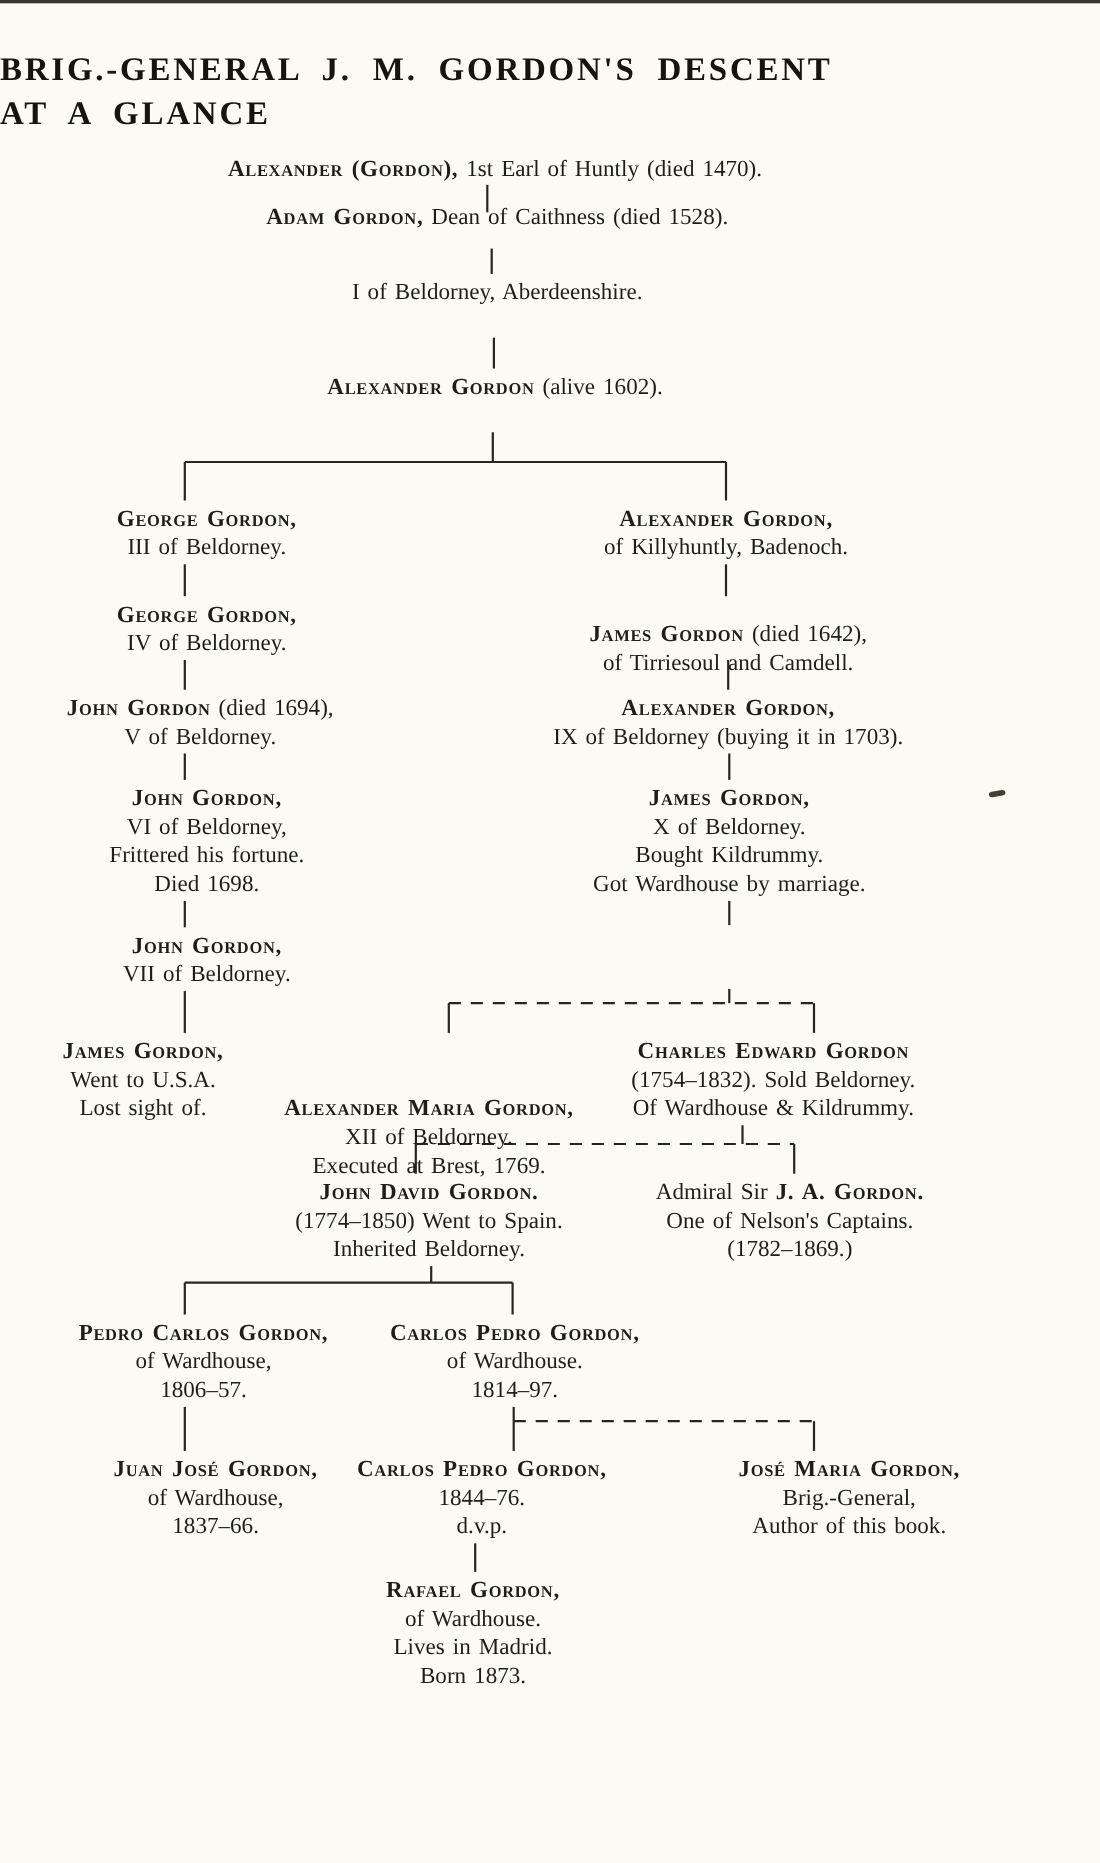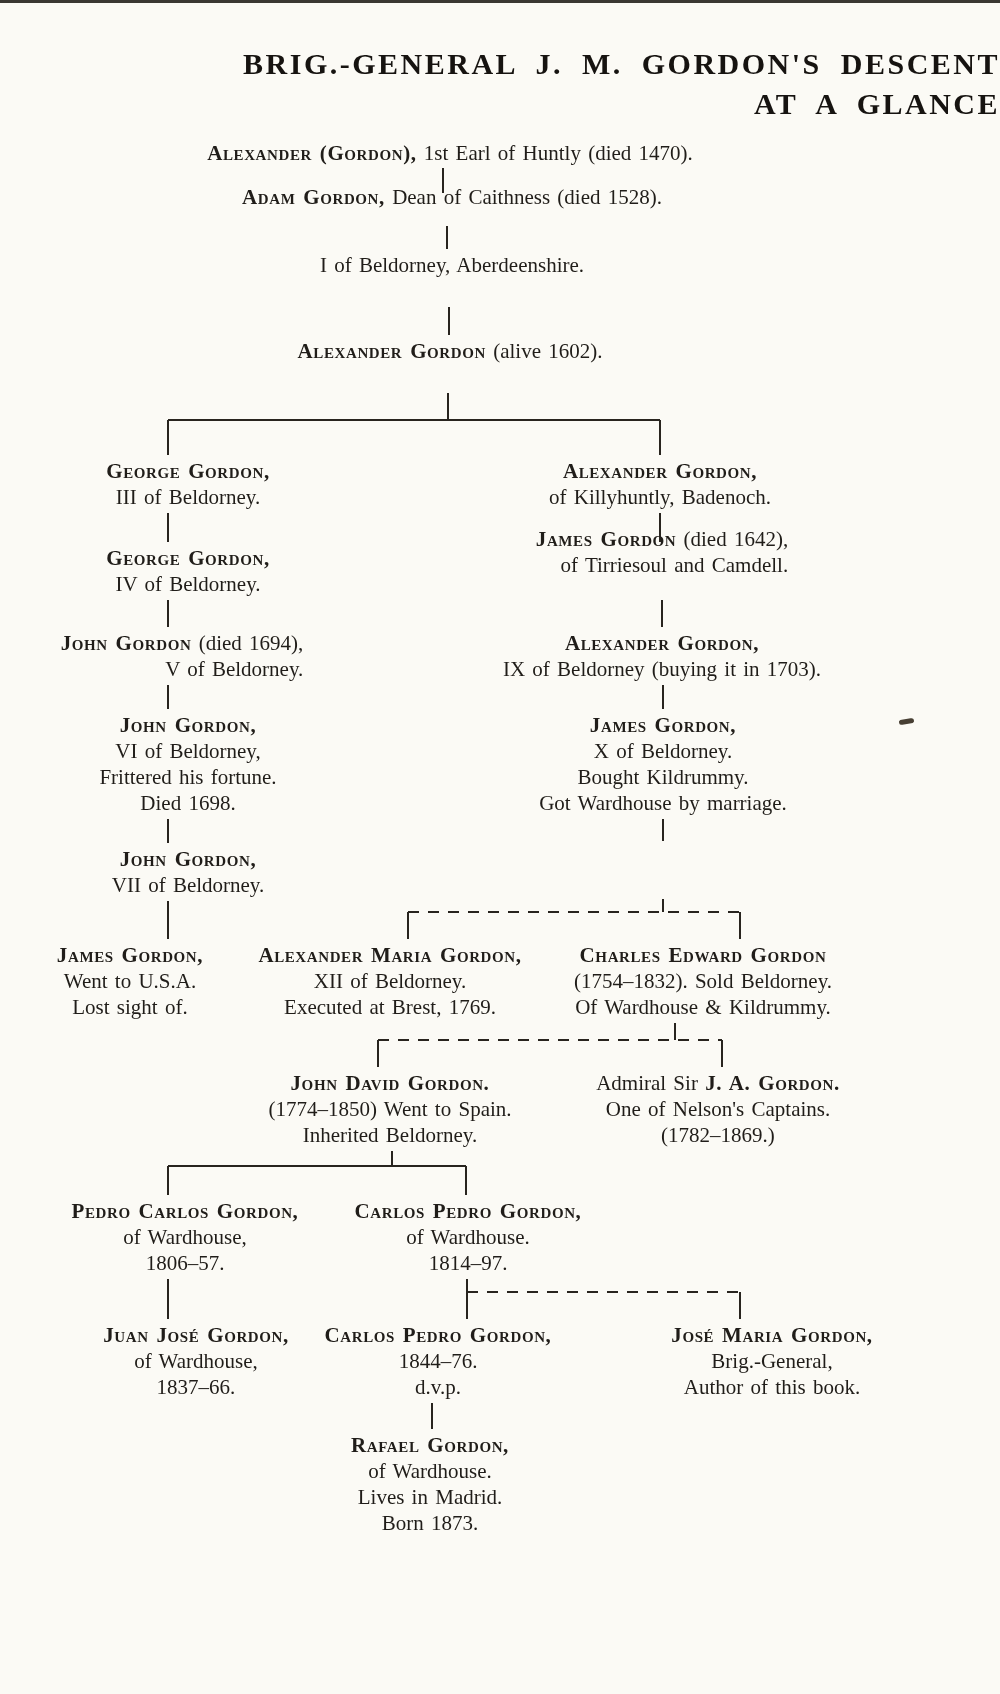--- a/index.html
+++ b/index.html
@@ -19,21 +19,21 @@
   .scan-edge-top{
     position:absolute;top:0;left:0;width:100%;height:3px;
     background:#17140f;opacity:.85;
   }
   .ink-mark{
     position:absolute;left:899px;top:719px;width:15px;height:5px;
     background:#473f33;border-radius:3px/2px;transform:rotate(-10deg);
   }
   .title{
     position:absolute;top:44px;left:0;width:100%;
-    text-align:right;font-weight:700;font-size:30px;line-height:40px;
+    text-align:left;font-weight:700;font-size:30px;line-height:40px;
     letter-spacing:2.5px;word-spacing:9px;color:#161310;
   }
   .node{
     position:absolute;
     left:var(--cx);
     transform:translateX(-50%);
     text-align:center;
     white-space:nowrap;
   }
   .nline{
@@ -142,26 +142,26 @@
   <div class="node" style="--cx:660px; top:458px;">
     <div class="nline sc">Alexander Gordon,</div>
     <div class="nline">of Killyhuntly, Badenoch.</div>
   </div>
 
   <div class="node" style="--cx:188px; top:545px;">
     <div class="nline sc">George Gordon,</div>
     <div class="nline">IV of Beldorney.</div>
   </div>
 
-  <div class="node" style="--cx:662px; top:526px;text-align:right;">
+  <div class="node" style="--cx:662px; top:563px;">
     <div class="nline"><span class="sc">James Gordon</span> <span>(died 1642),</span></div>
     <div class="nline">of Tirriesoul and Camdell.</div>
   </div>
 
-  <div class="node" style="--cx:182px; top:630px;text-align:right;">
+  <div class="node" style="--cx:182px; top:630px;">
     <div class="nline"><span class="sc">John Gordon</span> <span>(died 1694),</span></div>
     <div class="nline">V of Beldorney.</div>
   </div>
 
   <div class="node" style="--cx:662px; top:630px;">
     <div class="nline sc">Alexander Gordon,</div>
     <div class="nline">IX of Beldorney (buying it in 1703).</div>
   </div>
 
   <div class="node" style="--cx:188px; top:712px;">
@@ -183,21 +183,21 @@
     <div class="nline">VII of Beldorney.</div>
   </div>
 
 
   <div class="node" style="--cx:130px; top:942px;">
     <div class="nline sc">James Gordon,</div>
     <div class="nline">Went to U.S.A.</div>
     <div class="nline">Lost sight of.</div>
   </div>
 
-  <div class="node" style="--cx:390px; top:942px;">
+  <div class="node" style="--cx:390px; top:994px;">
     <div class="nline sc">Alexander Maria Gordon,</div>
     <div class="nline">XII of Beldorney.</div>
     <div class="nline">Executed at Brest, 1769.</div>
   </div>
 
   <div class="node" style="--cx:703px; top:942px;">
     <div class="nline sc">Charles Edward Gordon</div>
     <div class="nline">(1754–1832). Sold Beldorney.</div>
     <div class="nline">Of Wardhouse &amp; Kildrummy.</div>
   </div>

